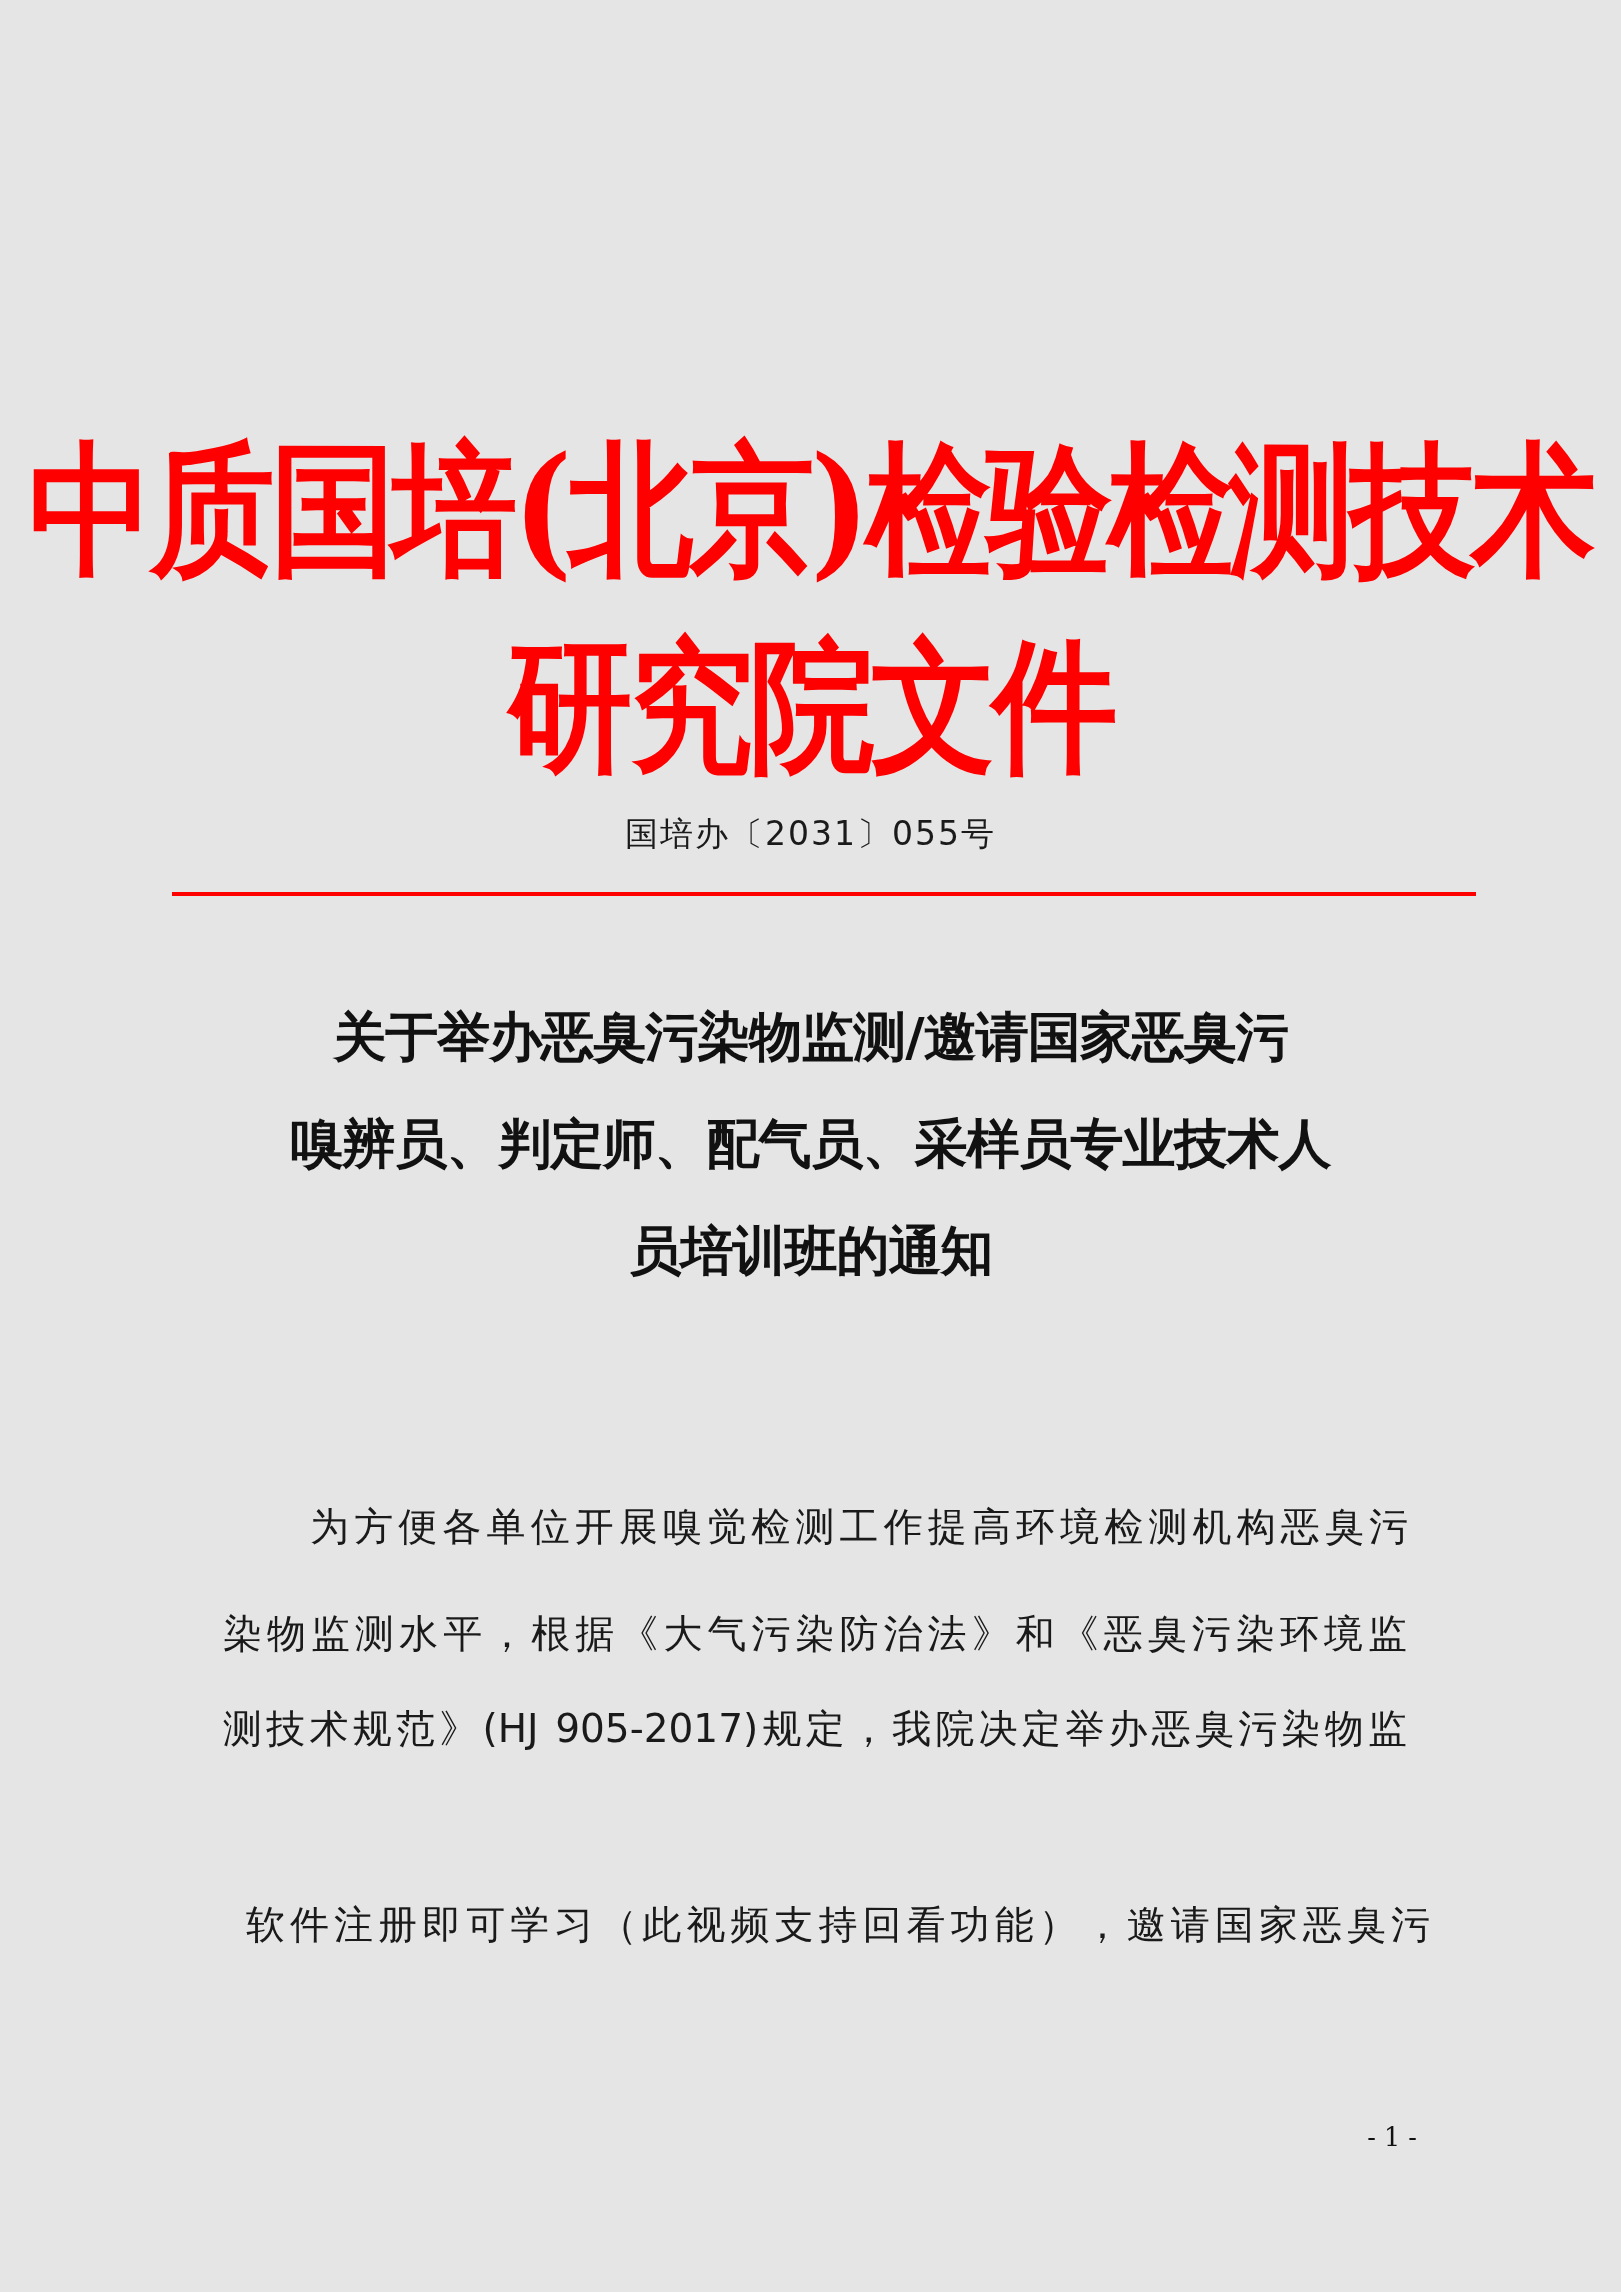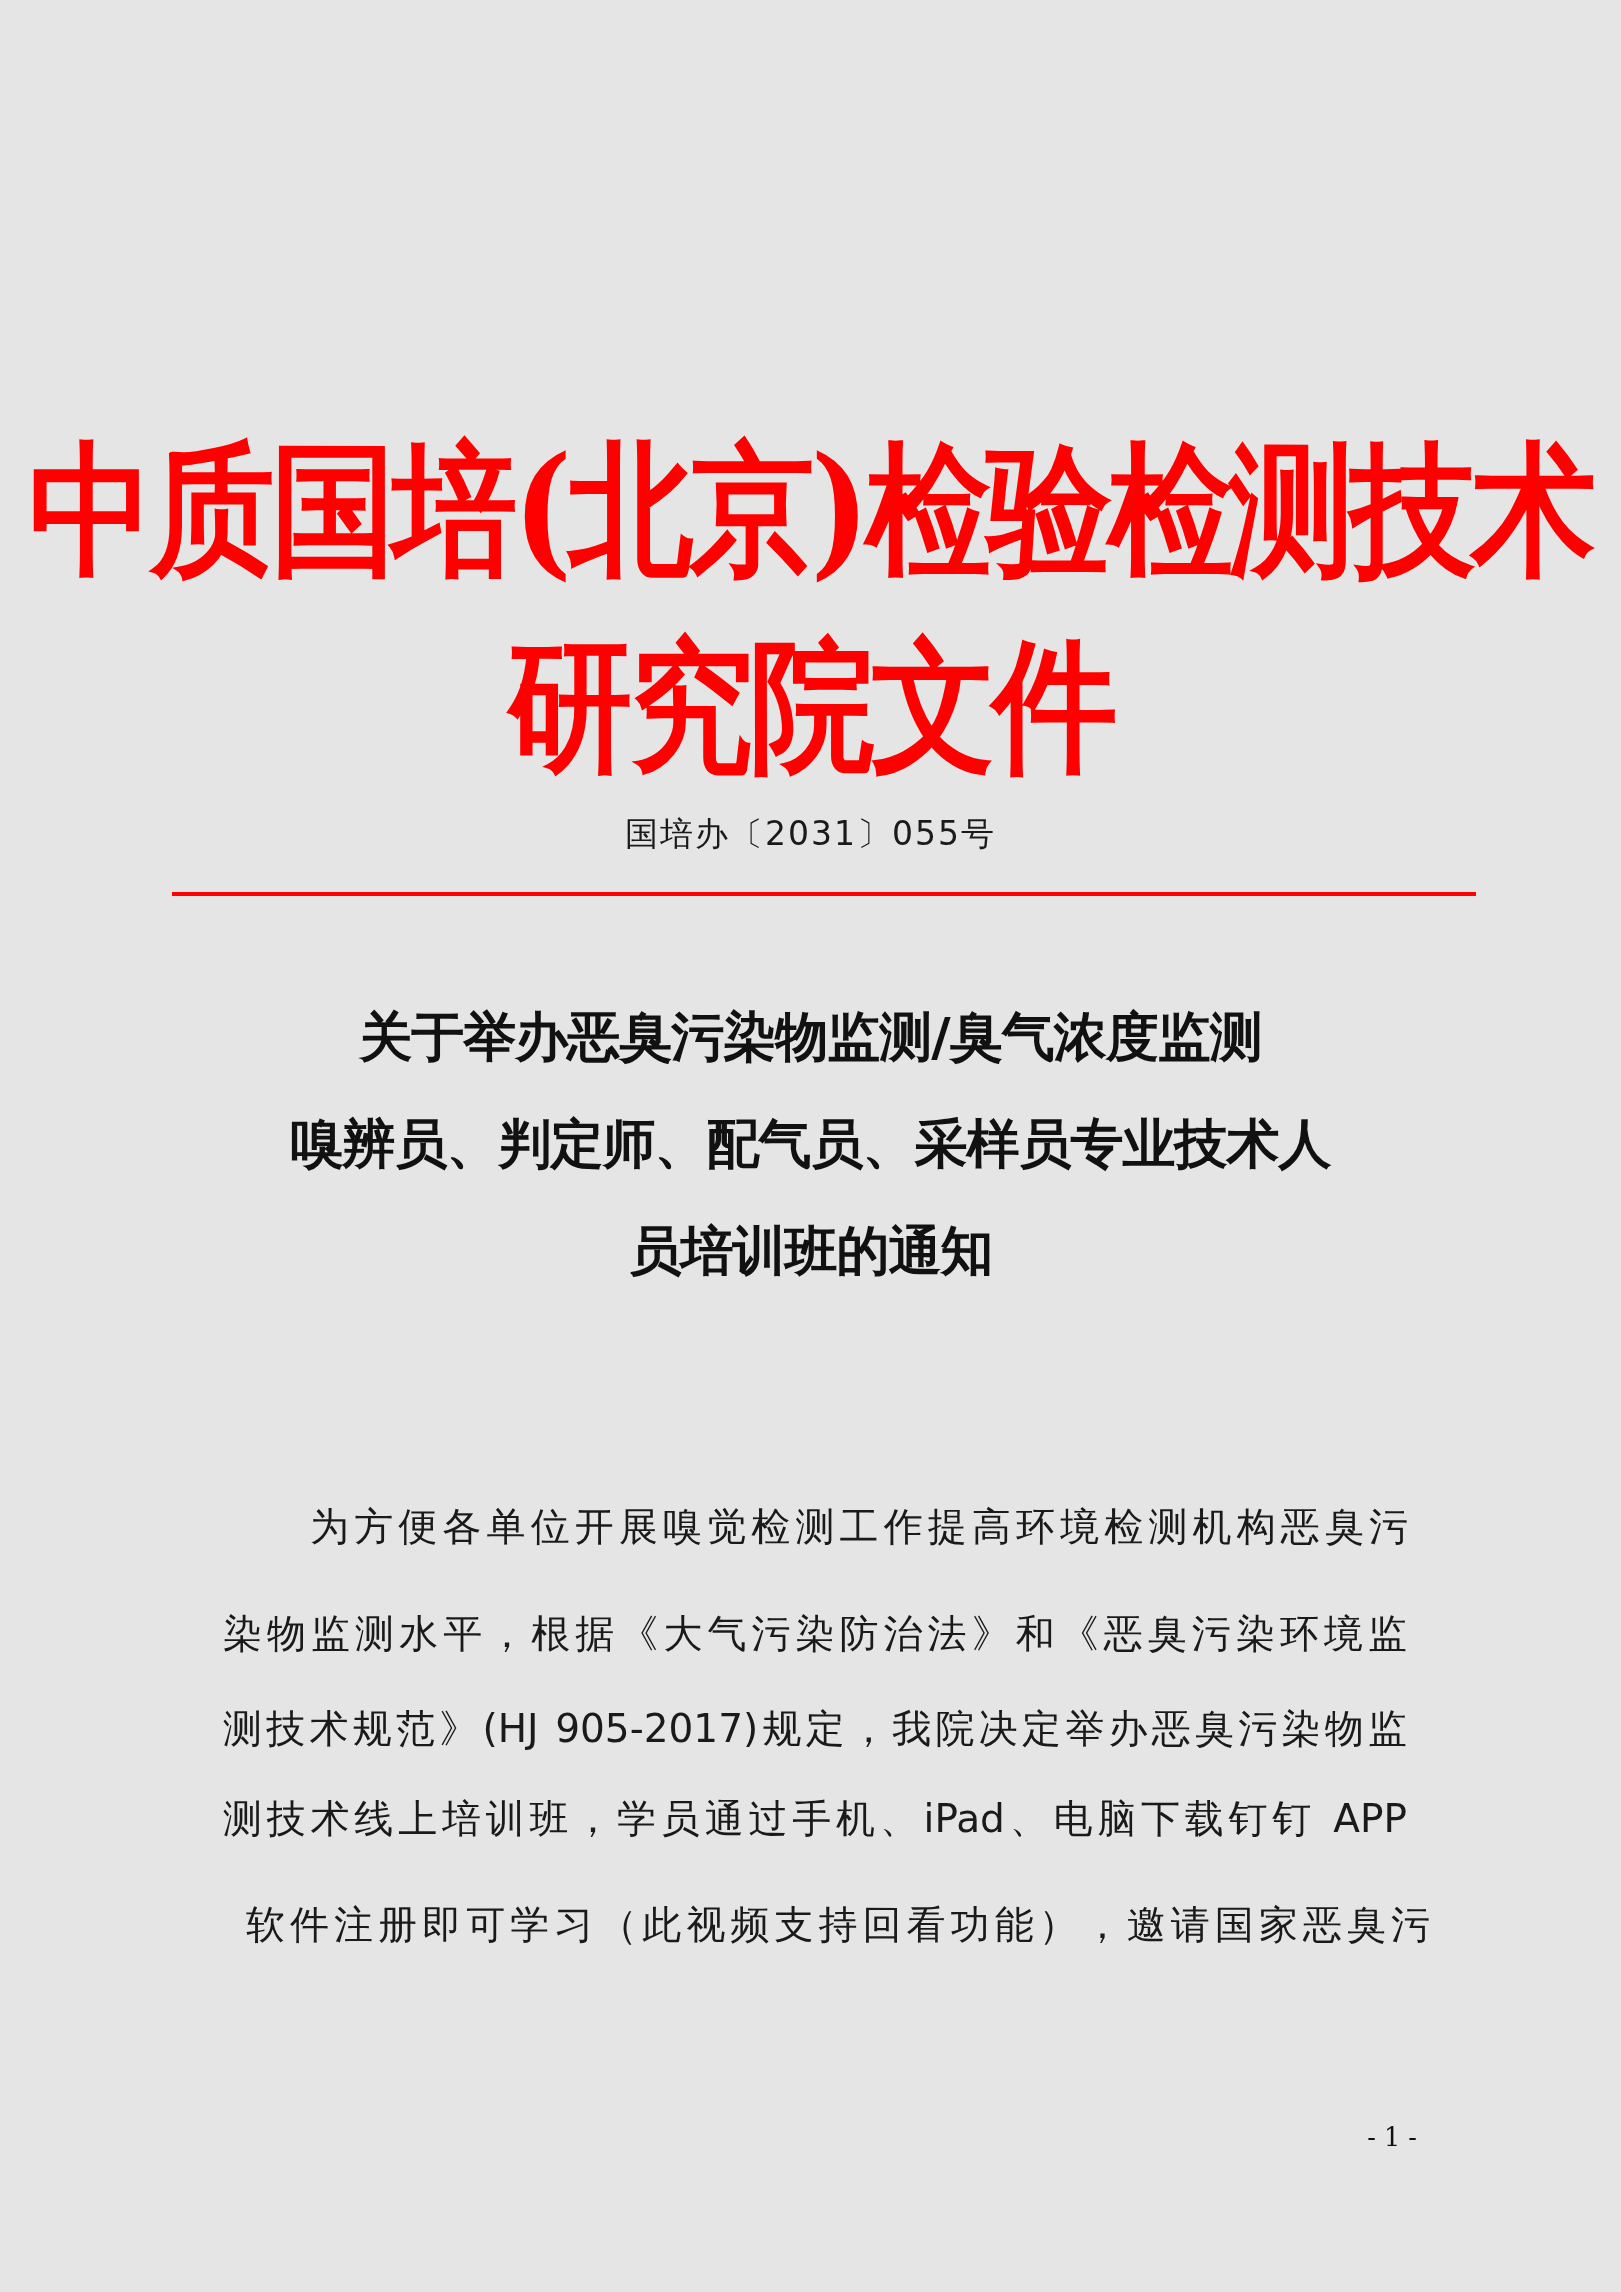--- a/index.html
+++ b/index.html
@@ -70,27 +70,26 @@
 
 <div class="page">
 
   <div class="masthead-line masthead-1">中质国培(北京)检验检测技术</div>
   <div class="masthead-line masthead-2">研究院文件</div>
 
   <div class="doc-number">国培办〔2031〕055号</div>
 
   <div class="red-rule"></div>
 
-  <div class="subject-line subject-1">关于举办恶臭污染物监测/臭气浓度监测</div>
+  <div class="subject-line subject-1">关于举办恶臭污染物监测/邀请国家恶臭污</div>
   <div class="subject-line subject-2">嗅辨员、判定师、配气员、采样员专业技术人</div>
   <div class="subject-line subject-3">员培训班的通知</div>
 
 
   <div class="body-line bl-2">染物监测水平，根据《大气污染防治法》和《恶臭污染环境监</div>
   <div class="body-line first bl-1">为方便各单位开展嗅觉检测工作提高环境检测机构恶臭污</div>
   <div class="body-line bl-3">测技术规范》(HJ 905-2017)规定，我院决定举办恶臭污染物监</div>
-  <div class="body-line bl-4">测技术线上培训班，学员通过手机、iPad、电脑下载钉钉 APP</div>
   <div class="body-line bl-5">软件注册即可学习（此视频支持回看功能），邀请国家恶臭污</div>
 
   <div class="page-number">- 1 -</div>
 
 </div>
 
 
 </body></html>

